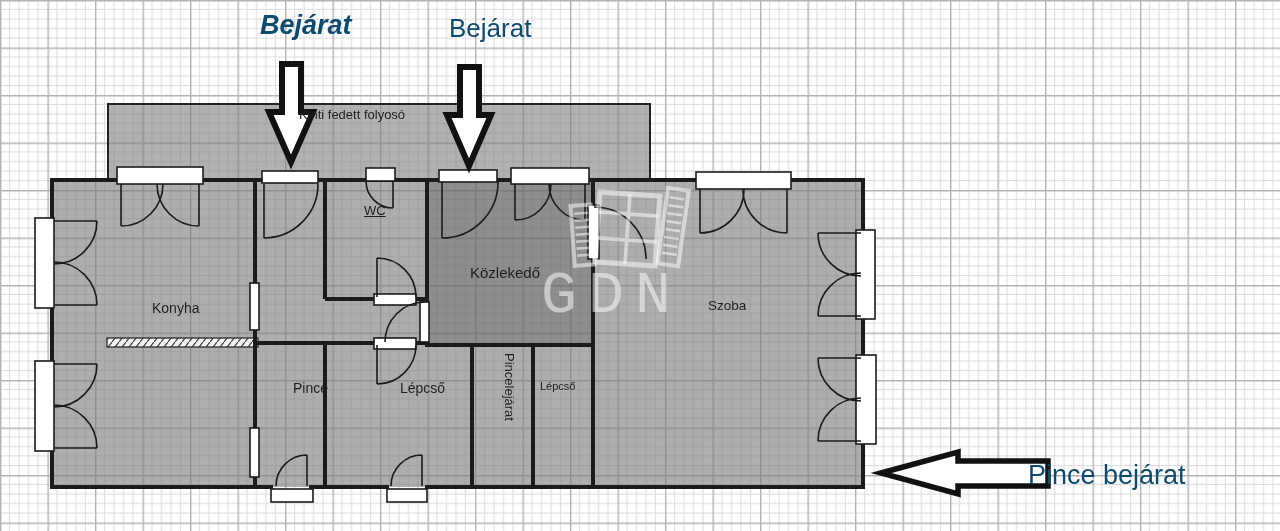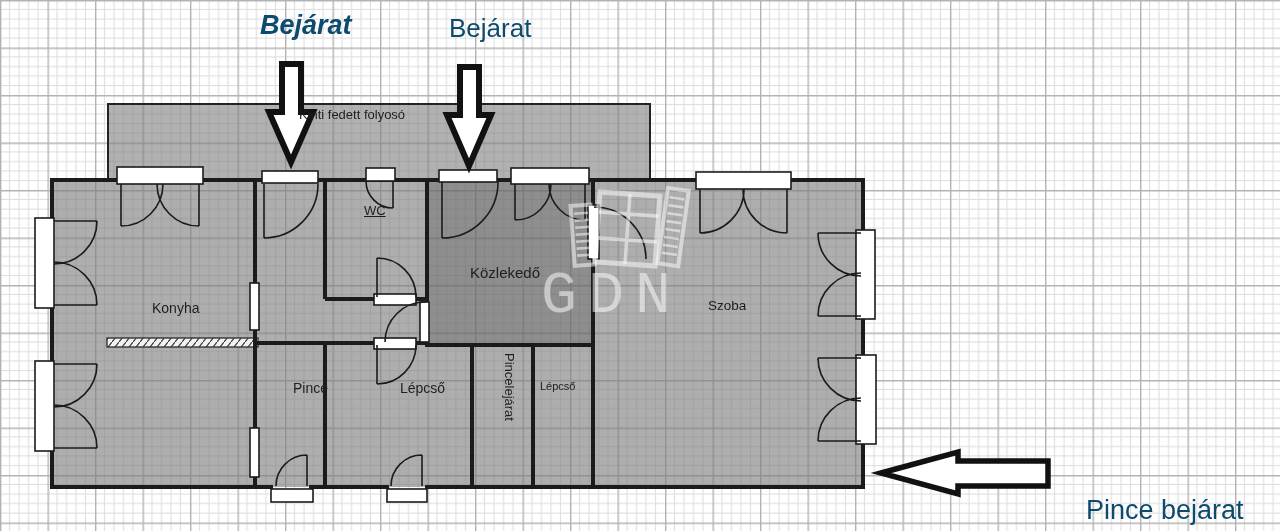--- a/index.html
+++ b/index.html
@@ -163,14 +163,14 @@
 <div class="lbl lbl-big" style="left:449px;top:14px;font-size:26px;">Bejárat</div>
 <div class="lbl lbl-small" style="left:108px;top:108px;width:488px;text-align:center;">Kinti fedett folyosó</div>
 <div class="lbl lbl-room" style="left:128px;top:301px;">Konyha</div>
 <div class="lbl lbl-small" style="left:364px;top:204px;text-decoration:underline;">WC</div>
 <div class="lbl lbl-mid" style="left:470px;top:265px;">Közlekedő</div>
 <div class="lbl lbl-small" style="left:708px;top:299px;font-size:13.5px;">Szoba</div>
 <div class="lbl lbl-room" style="left:269px;top:381px;">Pince</div>
 <div class="lbl lbl-room" style="left:376px;top:381px;">Lépcső</div>
 <div class="lbl lbl-small rot90" style="left:516px;top:353px;">Pincelejárat</div>
 <div class="lbl lbl-small" style="left:540px;top:380px;font-size:11px;">Lépcső</div>
-<div class="lbl lbl-big" style="left:1086px;top:461px;margin-top:35px;">Pince bejárat</div>
+<div class="lbl lbl-big" style="left:1028px;top:461px;">Pince bejárat</div>
 </div>
 
 </body></html>

